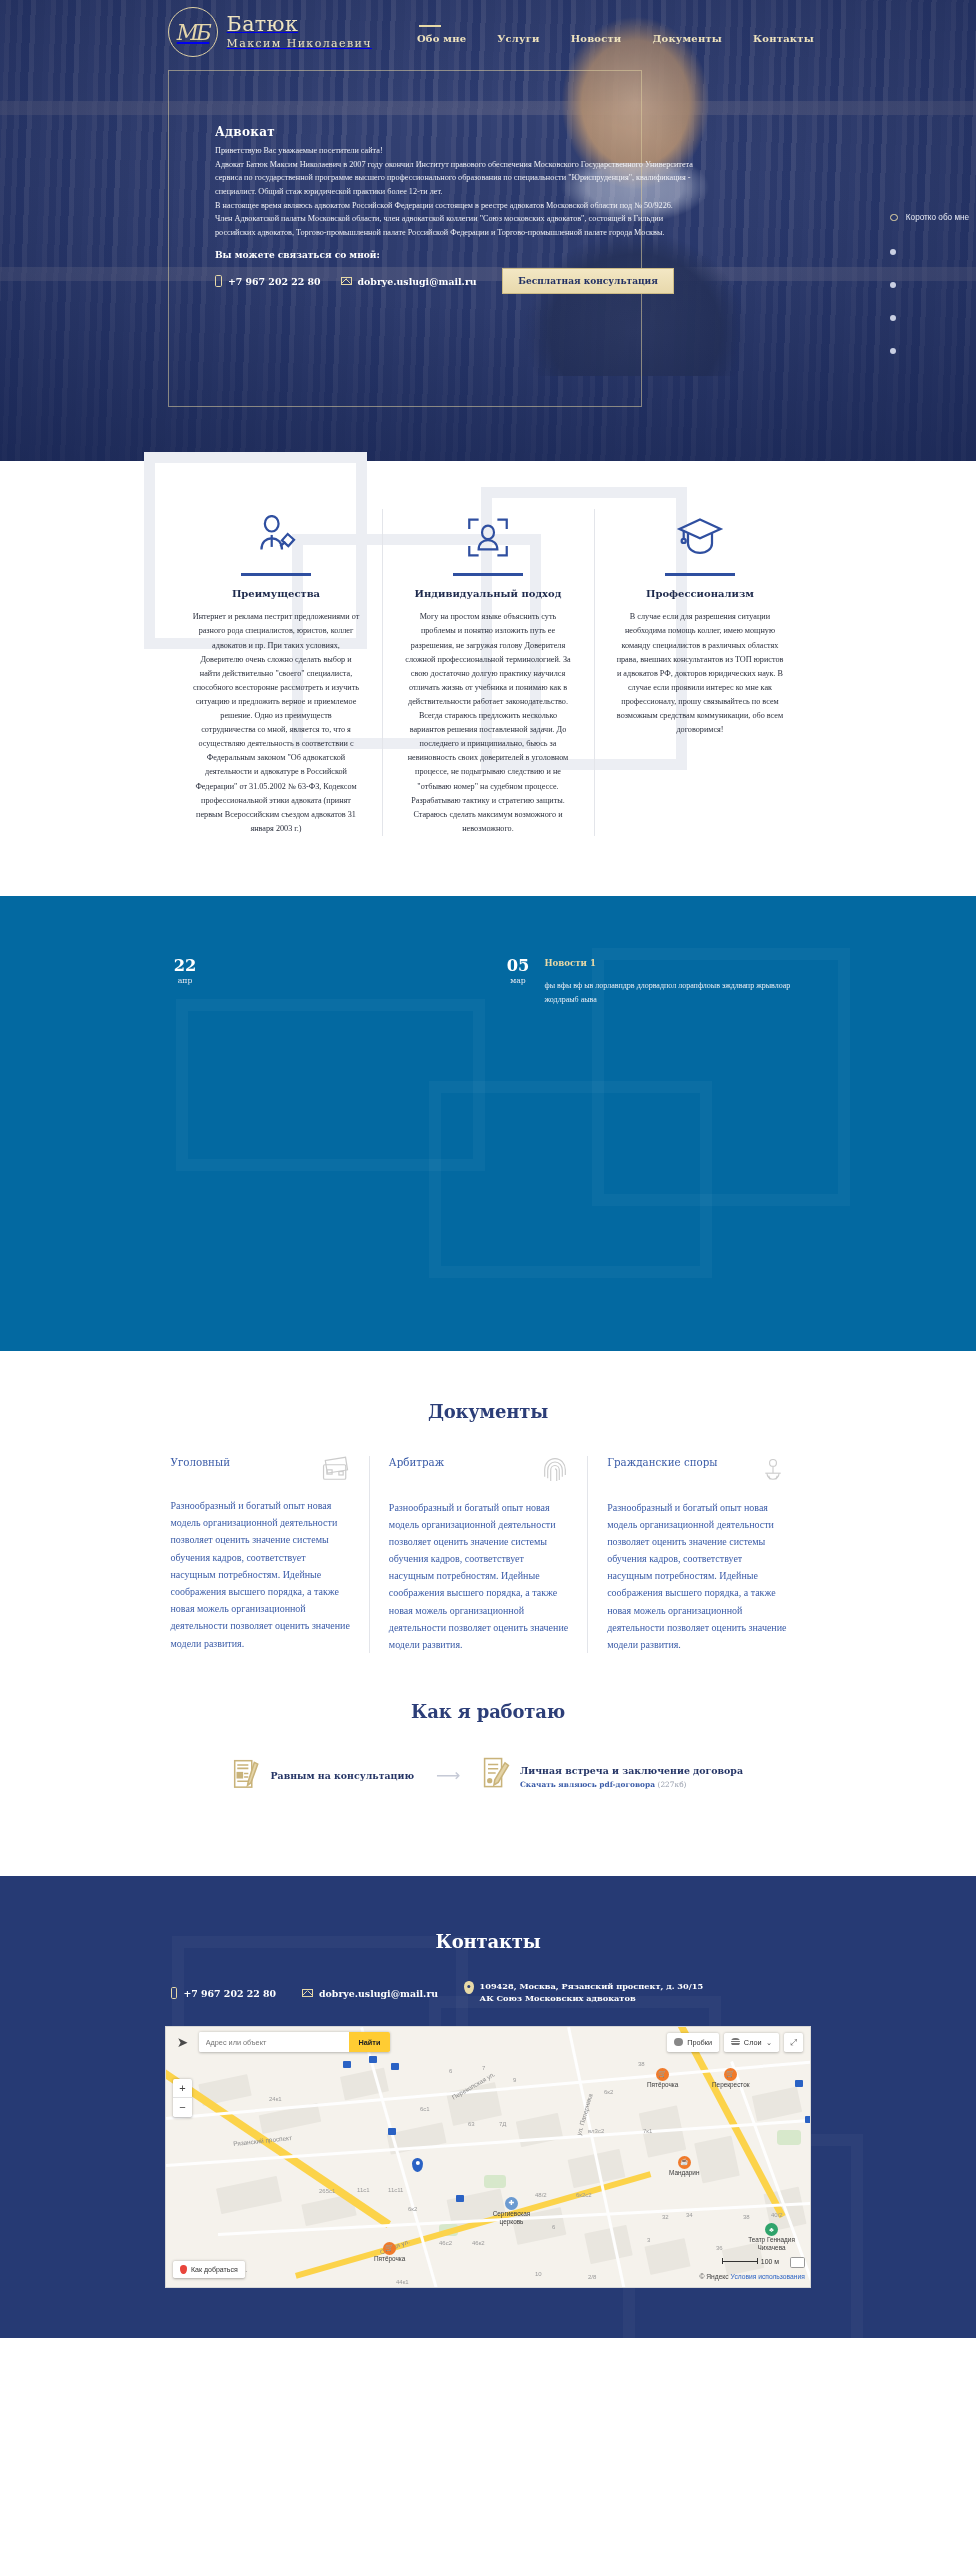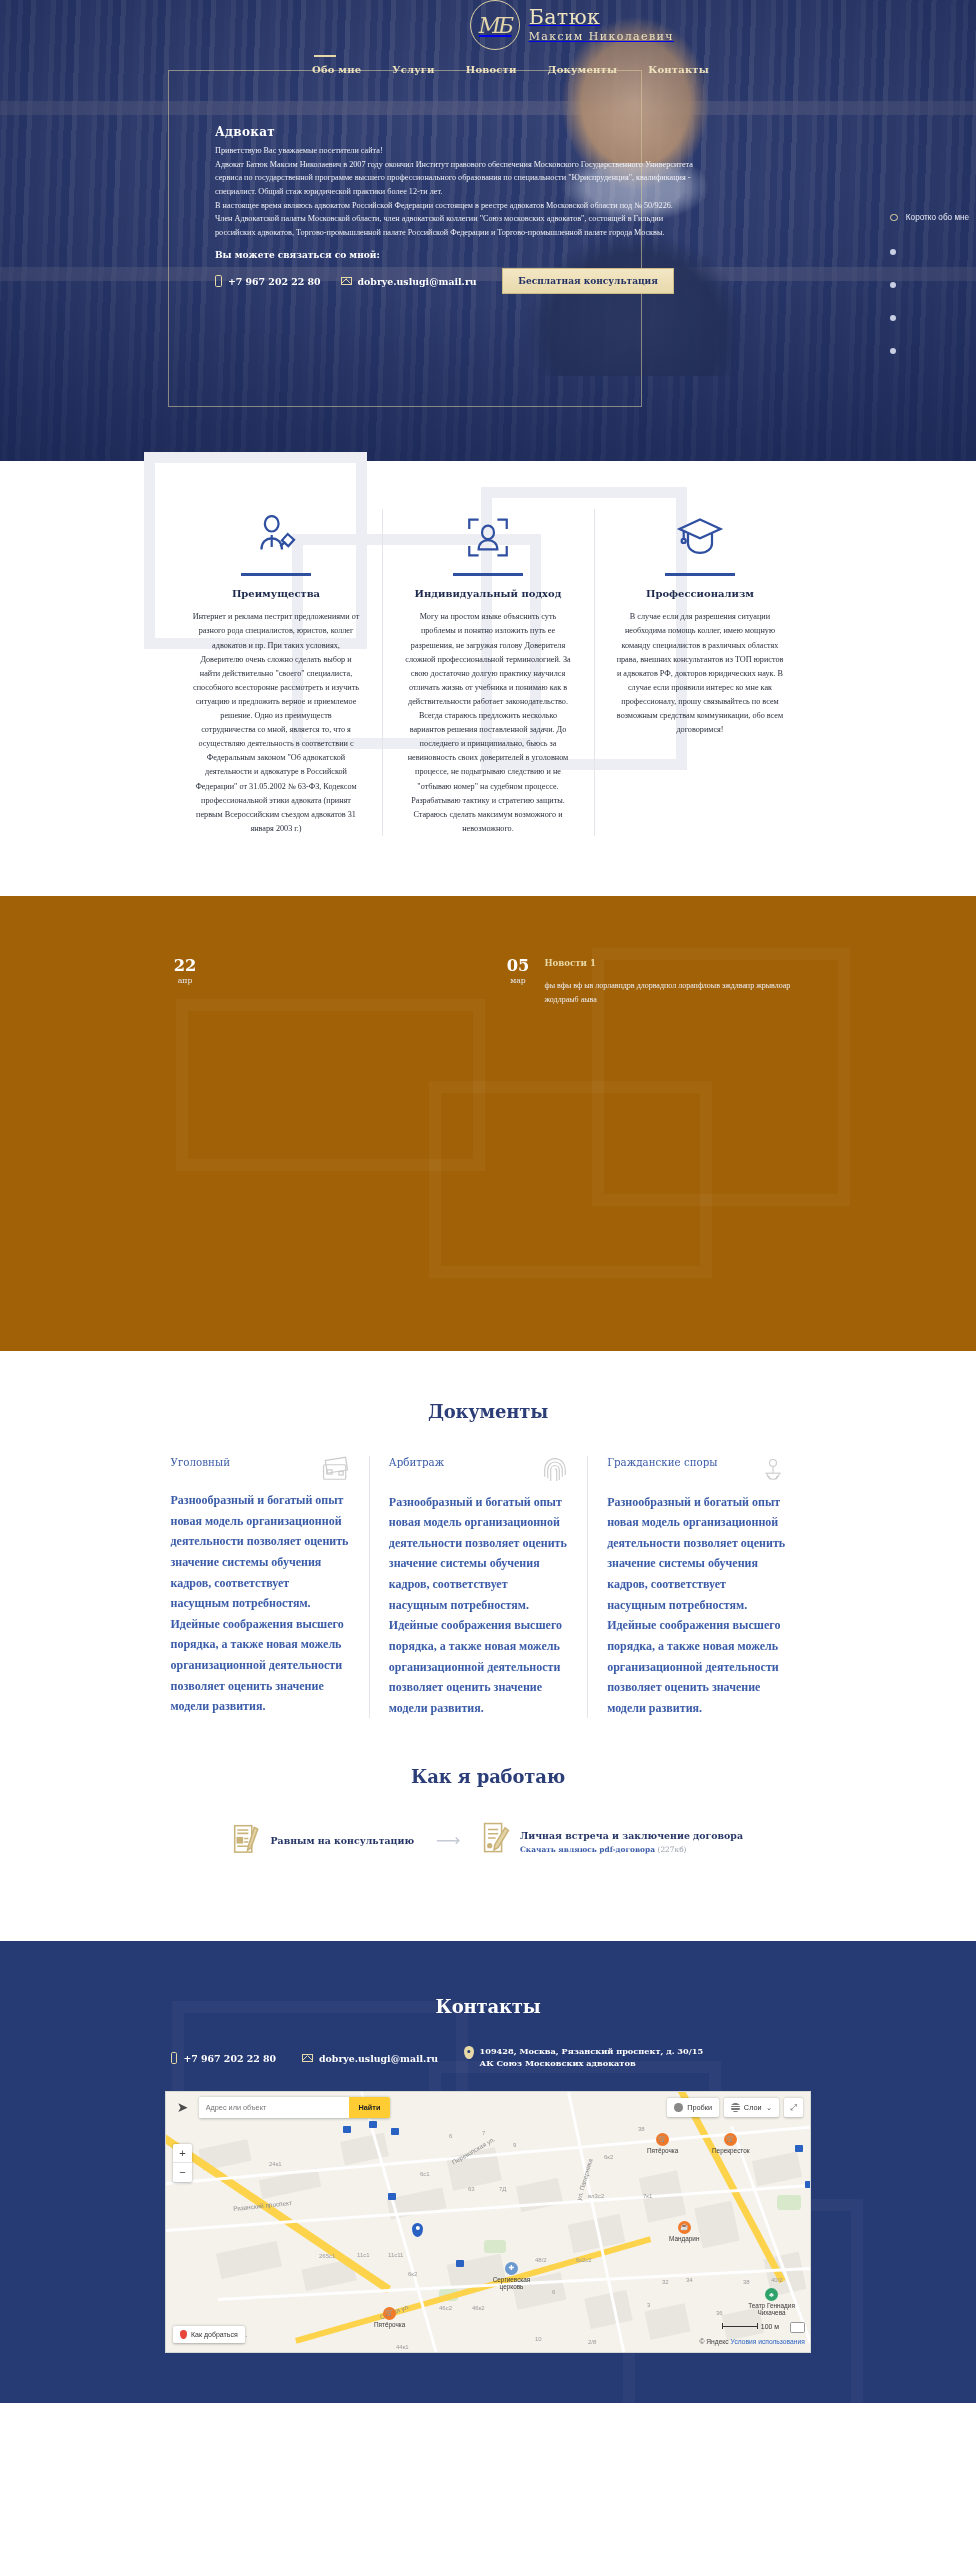--- a/index.html
+++ b/index.html
@@ -58,21 +58,21 @@
   }
   .hero-vign {
     position:absolute; inset:0;
     background: radial-gradient(ellipse 80% 70% at 50% 45%, rgba(20,32,74,0) 30%, rgba(20,32,74,.55) 100%);
   }
 
   
   .topbar {
     position: relative; z-index: 6;
     height: 64px;
-    display: flex; align-items: center; flex-direction: column;
+    display: flex; align-items: center;
   }
   .logo {
     display:flex; align-items:center; gap:8.6px;
     margin-left: 168px;
   }
   .monogram {
     width: 50px; height: 50px; flex: none;
     border: 1px solid #ded0a4;
     border-radius: 50%;
     display:flex; align-items:center; justify-content:center;
@@ -198,21 +198,21 @@
   .feat-title {
     font-family:"DejaVu Serif", serif;
     font-weight:700; font-size: 10px; color:#1e2a4d;
     margin: 12px 0 11px;
   }
   .feat-text { font-size: 8.2px; line-height:1.72; color:#2a2f3d; }
 
   
   .news {
     position:relative;
-    background:#a16207;
+    background:#0369a1;
     padding: 62px 0 12px;
     height: 455px;
   }
   .news-deco { position:absolute; border: 12px solid rgba(255,255,255,.035); }
   .nd1 { left: 176px; top: 103px; width: 309px; height: 172px; }
   .nd2 { left: 429px; top: 185px; width: 283px; height: 197px; }
   .nd3 { left: 592px; top: 52px; width: 258px; height: 258px; }
   .news-wrap {
     position:relative; z-index:2;
     width: 635px; margin:0 auto; display:flex; gap: 31px;
@@ -245,21 +245,21 @@
   .doc {
     flex:1; padding: 0 19px 0 0; border-right:0.9px solid #e3e5ea;
   }
   .doc + .doc { padding-left: 19px; }
   .doc:last-child { border-right:none; }
   .doc-head { display:flex; align-items:flex-start; justify-content:space-between; }
   .doc-title {
     font-family:"DejaVu Serif", serif; font-size: 10.3px; color:#3b5ca8; text-decoration:none;
   }
   .doc-ic { opacity:.3; flex:none; }
-  .doc-text { font-size: 12px; line-height:1.72; color:#3b5ca8; margin-top: 4px; font-weight: bold; }
+  .doc-text { font-size: 10px; line-height:1.72; color:#3b5ca8; margin-top: 11px; }
 
   
   .how { background:#fff; padding: 48px 0 82px; }
   .how-wrap {
     width: 635px; margin:0 auto;
     display:flex; align-items:center; justify-content:center; gap: 22px;
   }
   .how-step { display:flex; align-items:center; gap: 8.6px; }
   .how-label {
     font-family:"DejaVu Serif", serif; font-weight:700; font-size: 9.4px; color:#253566;

